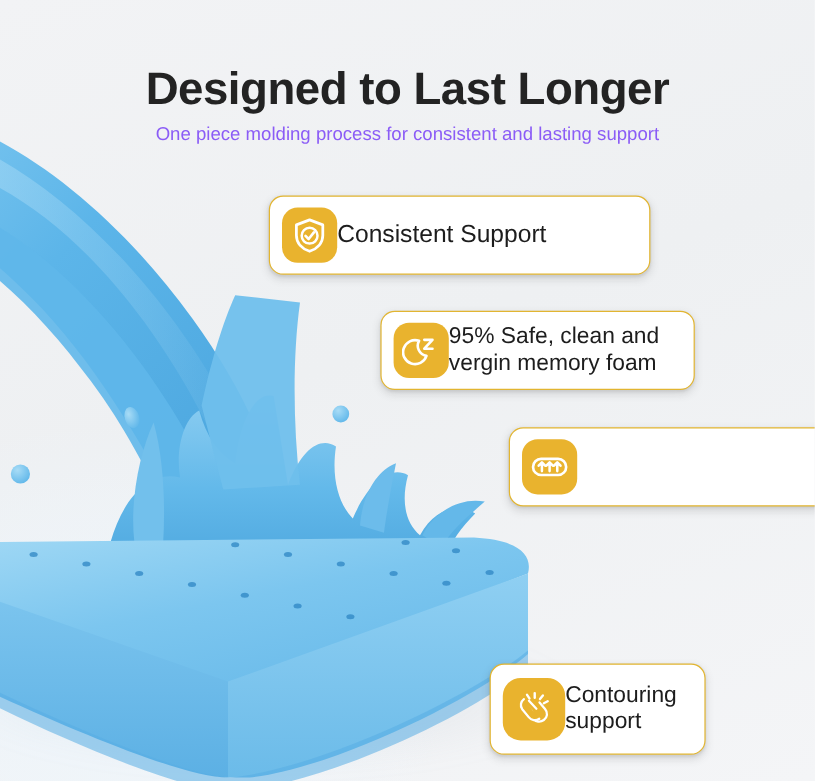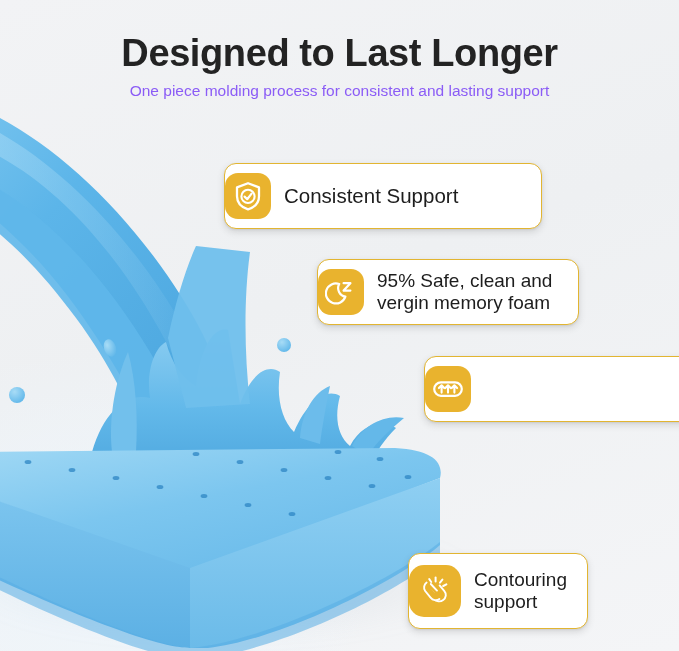--- a/index.html
+++ b/index.html
@@ -41,21 +41,21 @@
     top: 0;
     width: 470px;
     height: 651px;
   }
 
   
   .header {
     position: absolute;
     left: 0;
     right: 0;
-    top: 32px;
+    top: 54px;
     text-align: center;
     pointer-events: none;
   }
   .title {
     margin: 0;
     font-size: 38px;
     line-height: 1.12;
     font-weight: bold;
     letter-spacing: -0.4px;
     color: #232323;
@@ -65,23 +65,22 @@
     font-size: 15.5px;
     font-weight: normal;
     color: #8b5cf6;
   }
 
   
   .card {
     position: absolute;
     display: flex;
     align-items: center;
-    gap: 13px;
     box-sizing: border-box;
-    padding: 9px 16px 9px 0;
+    padding: 9px 16px 9px 10px;
     background: #ffffff;
     border: 1.6px solid #e2b531;
     border-radius: 12px;
     box-shadow: 0 3px 7px rgba(80,80,80,0.18), 0 1px 2px rgba(80,80,80,0.10);
   }
   .card-label {
     font-size: 19px;
     line-height: 1.14;
     font-weight: normal;
     color: #1d1d1d;

